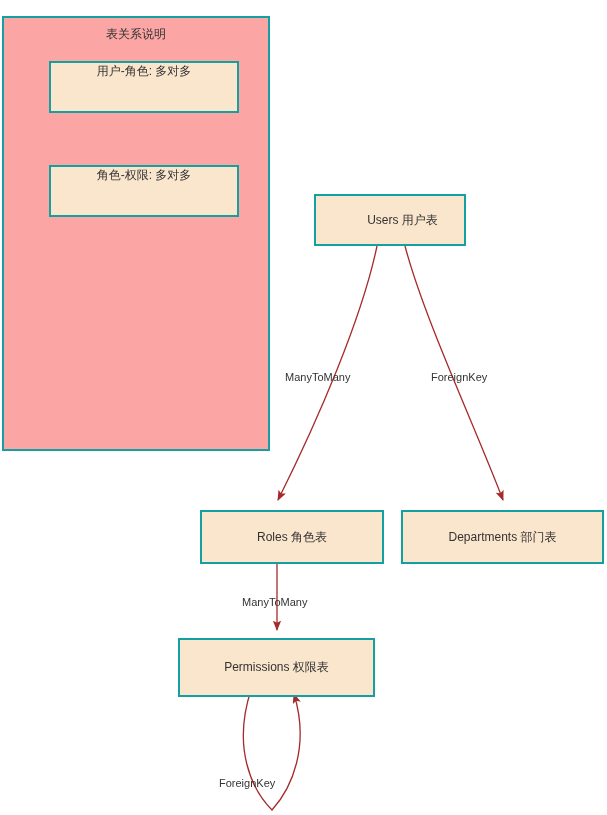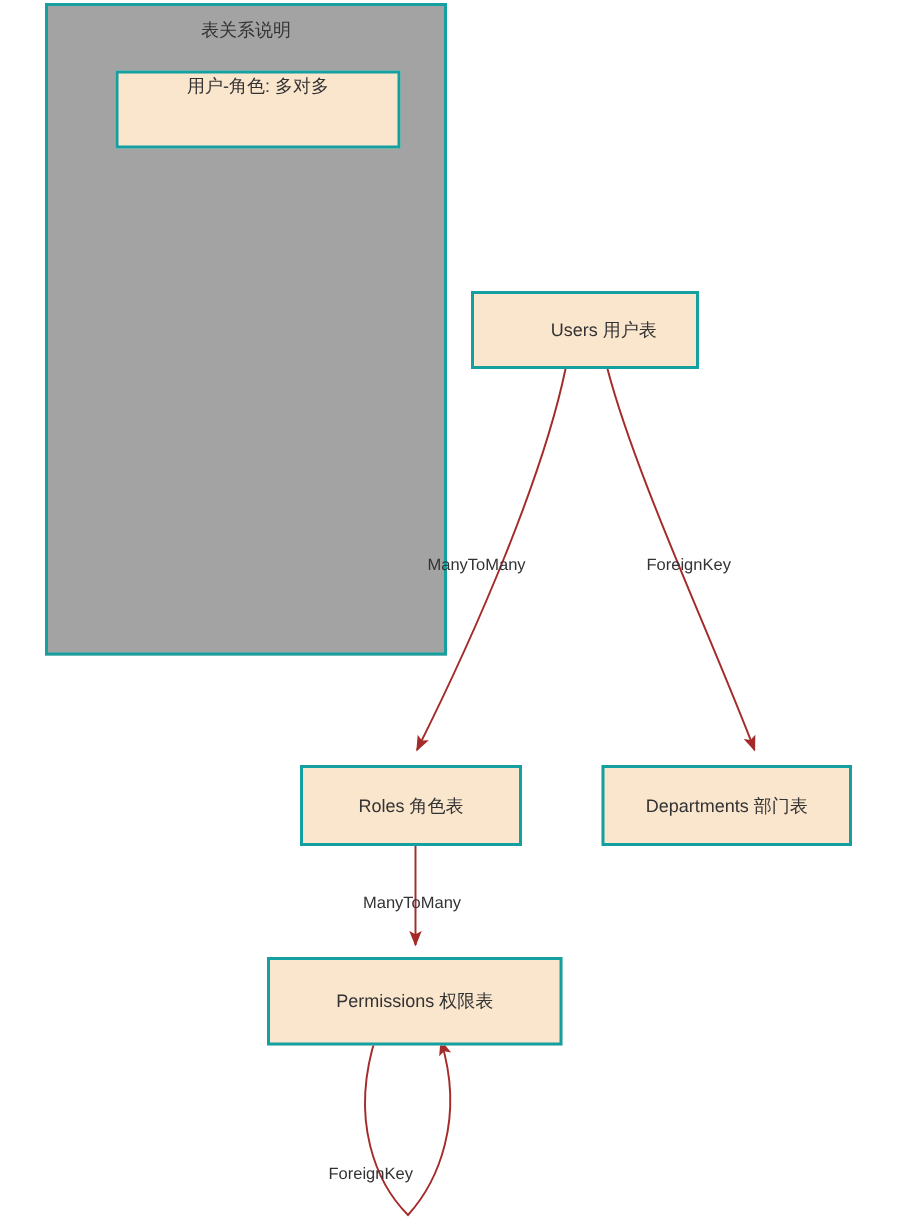--- a/index.html
+++ b/index.html
@@ -36,27 +36,26 @@
     align-items: center;
     justify-content: center;
     font-size: 12px;
     color: #333333;
     text-align: center;
     line-height: 1.35;
   }
   .legend-group {
     position: absolute;
     box-sizing: border-box;
-    background: #a3a3a3;
+    background: #fca5a5;
     border: 2px solid #14a0a0;
     left: 2px;
-    top: 2px;
+    top: 16px;
     width: 268px;
     height: 435px;
-    margin-left: 28px;
   }
   .legend-title {
     position: absolute;
     left: 0;
     top: 8px;
     width: 100%;
     text-align: center;
     font-size: 12px;
     color: #333333;
   }
@@ -76,36 +75,39 @@
   }
   .edge-label {
     position: absolute;
     font-size: 11px;
     color: #333333;
     white-space: nowrap;
     background: transparent;
     text-align: center;
   }
   .n-users       { left: 314px; top: 194px; width: 152px; height: 52px; padding-left: 25px; }
-  .n-roles       { left: 200px; top: 510px; width: 148px; height: 54px; }
-  .n-departments { left: 401px; top: 510px; width: 167px; height: 54px; }
+  .n-roles       { left: 200px; top: 510px; width: 184px; height: 54px; }
+  .n-departments { left: 401px; top: 510px; width: 203px; height: 54px; }
   .n-permissions { left: 178px; top: 638px; width: 197px; height: 59px; }
 </style>
 </head>
 <body>
 
 <div id="canvas">
 
   <div class="legend-group">
     <div class="legend-title">表关系说明</div>
 
     <div class="legend-item" style="top:43px;">
       <span>用户-角色: 多对多</span>
     </div>
 
+    <div class="legend-item" style="top:147px;">
+      <span>角色-权限: 多对多</span>
+    </div>
 
 
   </div>
 
   <svg class="edges" viewBox="0 0 607 815" xmlns="http://www.w3.org/2000/svg">
     <defs>
       <marker id="arrowhead" markerWidth="9" markerHeight="9" refX="7.2" refY="3.2" orient="auto" markerUnits="strokeWidth">
         <path d="M0,0 L8,3.2 L0,6.4 L1.7,3.2 z" fill="#a52a2a"></path>
       </marker>
     </defs>

